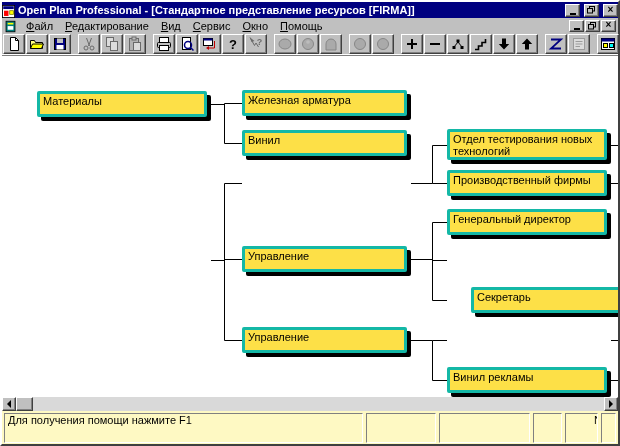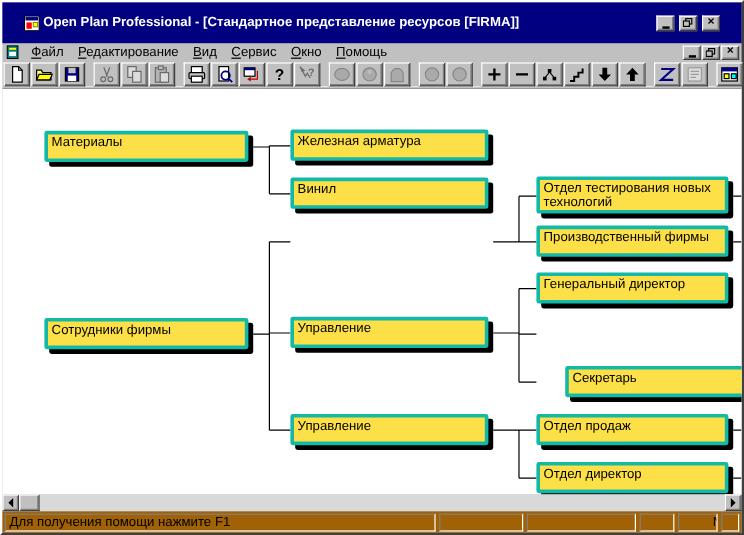--- a/index.html
+++ b/index.html
@@ -11,23 +11,23 @@
   .window {
     width: 620px; height: 446px;
     background: #c0c0c0;
     border: 2px solid;
     border-color: #ffffff #404040 #404040 #ffffff;
     display: flex; flex-direction: column;
     position: relative;
   }
   
   .titlebar {
-    height: 34px; background: #000080;
+    height: 16px; background: #000080;
     display: flex; align-items: center;
-    padding: 0 18px; gap: 3px; flex: 0 0 auto;
+    padding: 0 0; gap: 3px; flex: 0 0 auto;
   }
   .titlebar .app-ico { width: 13px; height: 13px; flex: 0 0 auto; }
   .title-text {
     color: #fff; font-size: 11px; font-weight: bold;
     white-space: nowrap; overflow: hidden; flex: 1 1 auto;
     line-height: 14px;
   }
   .winbtn {
     width: 15px; height: 13px; flex: 0 0 auto;
     background: #c0c0c0;
@@ -111,24 +111,24 @@
     width: 17px; height: 14px; flex: 0 0 auto;
     background: #c0c0c0;
     border: 1px solid;
     border-color: #ffffff #404040 #404040 #ffffff;
     box-shadow: inset -1px -1px 0 #808080;
     cursor: grab;
   }
   .sb-track { flex: 1 1 auto; }
   
   .statusbar {
-    height: 18px; flex: 0 0 auto;
+    height: 33px; flex: 0 0 auto;
     display: flex; gap: 3px;
     padding: 2px 2px 1px 2px;
-    background: #a16207;
+    background: #fef9c3;
     align-items: stretch;
   }
   .status-panel {
     border: 1px solid;
     border-color: #808080 #ffffff #ffffff #808080;
     font-size: 11px; line-height: 12px;
     padding: 0 3px; color: #000;
     white-space: nowrap; overflow: hidden;
   }
   .status-main { flex: 1 1 auto; }
@@ -368,29 +368,27 @@
       </span>
     </div>
 
   <div class="client" id="client">
     <svg class="wires" id="wires" width="616" height="358">
         <path d="M209 48.5H222.5M222.5 47.5V87.5M222.5 47.5H240M222.5 87.5H240M209 204.5H222.5M222.5 127.5V284.5M222.5 127.5H240M222.5 203.5H240M222.5 284.5H240M409 127.5H430.5M430.5 89.5V127.5M430.5 89.5H445M430.5 127.5H445M409 203.5H430.5M430.5 166.5V244.5M430.5 166.5H445M430.5 204.5H445M430.5 244.5H445M409 284.5H430.5M430.5 284.5V324.5M430.5 284.5H445M430.5 324.5H445M609 89.5H616M609 127.5H616M609 284.5H616M609 324.5H616" stroke="#000" fill="none"></path>
       </svg>
   <div class="node" style="left: 35px; top: 35px; width: 170px; height: 26px;">Материалы</div>
       <div class="node" style="left: 240px; top: 74px; width: 165px; height: 26px;">Винил</div>
       <div class="node" style="left: 240px; top: 34px; width: 165px; height: 26px;">Железная арматура</div>
-      <div class="node" style="left: 35px; top: 191px; width: 170px; height: 26px;">Сотрудники фирмы</div>
       <div class="node" style="left: 240px; top: 190px; width: 165px; height: 26px;">Управление</div>
       <div class="node" style="left: 240px; top: 271px; width: 165px; height: 26px;">Управление</div>
       <div class="node" style="left: 445px; top: 73px; width: 160px; height: 31px;">Отдел тестирования новых технологий</div>
       <div class="node" style="left: 445px; top: 114px; width: 160px; height: 26px;">Производственный фирмы</div>
       <div class="node" style="left: 445px; top: 153px; width: 160px; height: 26px;">Генеральный директор</div>
       <div class="node" style="left: 445px; top: 231px; width: 160px; height: 26px; margin-left: 24px;">Секретарь</div>
-      <div class="node" style="left: 445px; top: 271px; width: 160px; height: 26px;">Отдел продаж</div>
-      <div class="node" style="left: 445px; top: 311px; width: 160px; height: 26px;">Отдел директор</div>
+      <div class="node" style="left: 445px; top: 311px; width: 160px; height: 26px;">Винил рекламы</div>
     </div>
 
   <div class="hscroll">
     <span class="sb-btn">
         <span class="tri-left"></span>
       </span>
     <span class="sb-thumb"></span>
     <span class="sb-track"></span>
     <span class="sb-btn">
         <span class="tri-right"></span>

